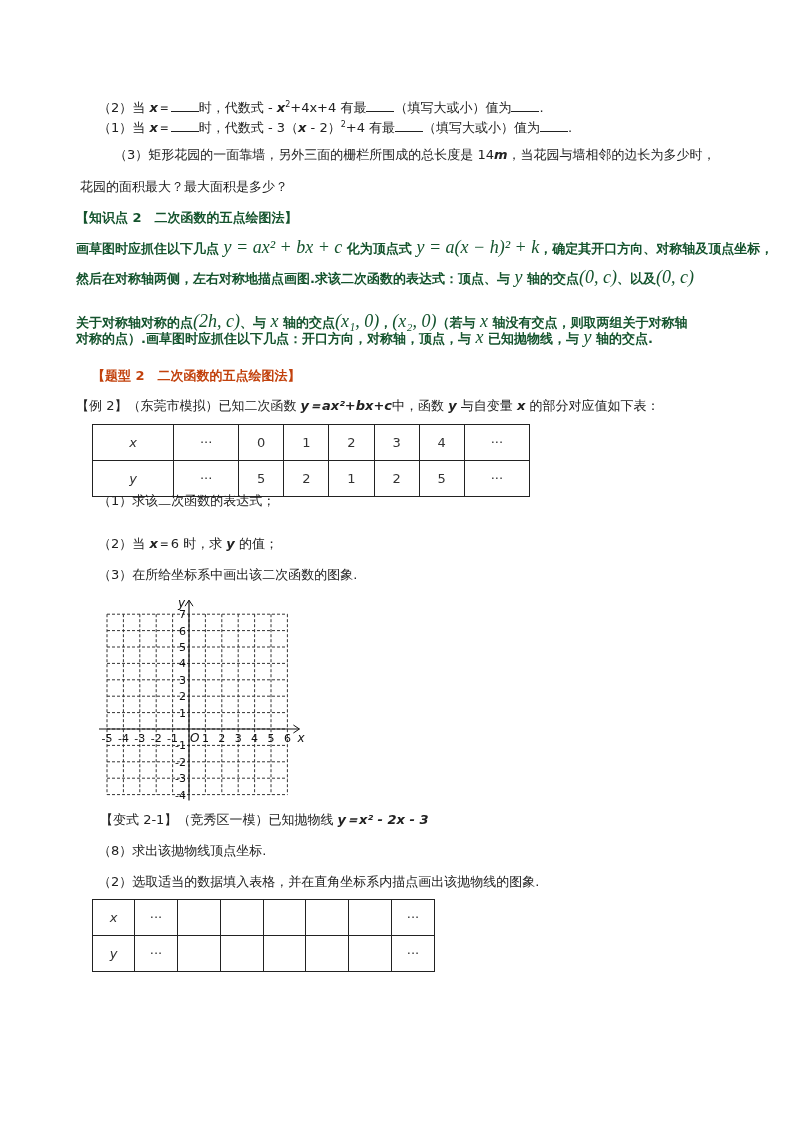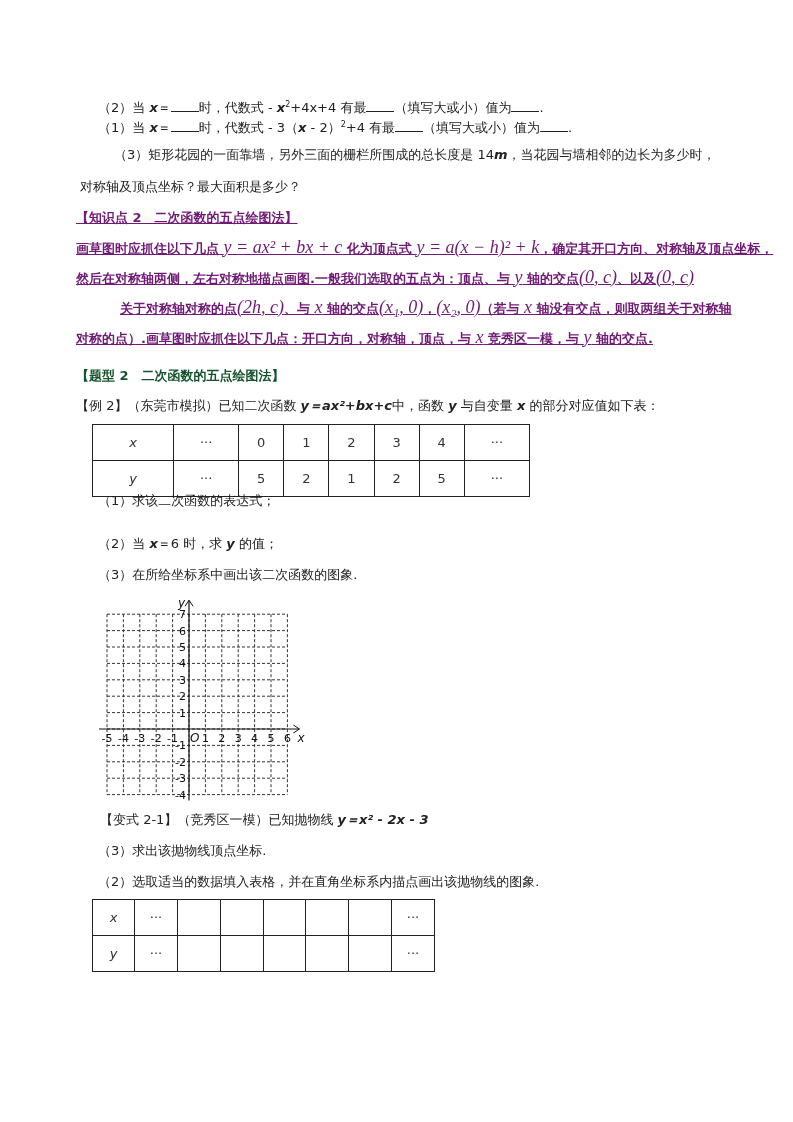--- a/index.html
+++ b/index.html
@@ -1,54 +1,54 @@
 <!DOCTYPE html>
 <html><head>
 <meta charset="utf-8">
 <style>
   html, body { margin: 0; padding: 0; background: #ffffff; }
   body { width: 793px; height: 1122px; position: relative; overflow: hidden;
          font-family: "DejaVu Sans", "Liberation Sans", sans-serif; color: #222; }
   .line { position: absolute; font-size: 13px; line-height: 18px; white-space: nowrap; }
-  .bold { font-weight: bold; color: #701a75; text-decoration: underline; }
-  .blue { color: #14532d; font-weight: bold; }
+  .bold { font-weight: bold; color: #14532d; }
+  .blue { color: #c2410c; font-weight: bold; margin-left: 16px; }
   .blank { display: inline-block; width: 28px; border-bottom: 1px solid #222; height: 13px; vertical-align: baseline; }
   .mi { font-style: italic; font-family: "Liberation Serif", "DejaVu Serif", serif; font-weight: normal; font-size: 18px; }
   .mb { font-style: italic; font-weight: bold; }
   sup { font-size: 8px; vertical-align: super; line-height: 0; }
   table.vt { position: absolute; border-collapse: collapse; font-size: 13px; color: #333; }
   table.vt td { border: 1px solid #222; text-align: center; height: 35px; padding: 0; }
   svg text { font-family: "DejaVu Sans", sans-serif; }
 </style>
 </head>
 <body>
 
 <div class="line" style="left:98px;top:74px;margin-top:44px;">
   <span>（1）当 </span><span class="mb">x</span><span>＝</span><span class="blank"></span><span>时，代数式 - 3（</span><span class="mb">x</span><span> - 2）</span><sup>2</sup><span>+4 有最</span><span class="blank"></span><span>（填写大或小）值为</span><span class="blank"></span><span>.</span>
 </div>
 <div class="line" style="left:98px;top:98px;">
   <span>（2）当 </span><span class="mb">x</span><span>＝</span><span class="blank"></span><span>时，代数式 - </span><span class="mb">x</span><sup>2</sup><span>+4x+4 有最</span><span class="blank"></span><span>（填写大或小）值为</span><span class="blank"></span><span>.</span>
 </div>
 <div class="line" style="left:98px;top:146px;margin-left:16px;">
   <span>（3）矩形花园的一面靠墙，另外三面的栅栏所围成的总长度是 14</span><span class="mb">m</span><span>，当花园与墙相邻的边长为多少时，</span>
 </div>
-<div class="line" style="left:80px;top:178px;">对称轴及顶点坐标？最大面积是多少？</div>
+<div class="line" style="left:80px;top:178px;">花园的面积最大？最大面积是多少？</div>
 
 <div class="line bold" style="left:76px;top:209px;">【知识点 2　二次函数的五点绘图法】</div>
 <div class="line bold" style="left:76px;top:238px;">
   <span>画草图时应抓住以下几点 </span><span class="mi">y = ax² + bx + c</span><span> 化为顶点式 </span><span class="mi">y = a(x − h)² + k</span><span>，确定其开口方向、对称轴及顶点坐标，</span>
 </div>
 <div class="line bold" style="left:76px;top:268px;">
-  <span>然后在对称轴两侧，左右对称地描点画图.一般我们选取的五点为：顶点、与 </span><span class="mi">y</span><span> 轴的交点</span><span class="mi">(0, c)</span><span>、以及</span><span class="mi">(0, c)</span>
+  <span>然后在对称轴两侧，左右对称地描点画图.求该二次函数的表达式：顶点、与 </span><span class="mi">y</span><span> 轴的交点</span><span class="mi">(0, c)</span><span>、以及</span><span class="mi">(0, c)</span>
 </div>
-<div class="line bold" style="left:76px;top:298px;margin-left:44px;">
+<div class="line bold" style="left:76px;top:312px;">
   <span>关于对称轴对称的点</span><span class="mi">(2h, c)</span><span>、与 </span><span class="mi">x</span><span> 轴的交点</span><span class="mi">(x₁, 0)</span><span>，</span><span class="mi">(x₂, 0)</span><span>（若与 </span><span class="mi">x</span><span> 轴没有交点，则取两组关于对称轴</span>
 </div>
 <div class="line bold" style="left:76px;top:328px;">
-  <span>对称的点）.画草图时应抓住以下几点：开口方向，对称轴，顶点，与 </span><span class="mi">x</span><span> 竞秀区一模，与 </span><span class="mi">y</span><span> 轴的交点.</span>
+  <span>对称的点）.画草图时应抓住以下几点：开口方向，对称轴，顶点，与 </span><span class="mi">x</span><span> 已知抛物线，与 </span><span class="mi">y</span><span> 轴的交点.</span>
 </div>
 
 <div class="line blue" style="left:76px;top:367px;">【题型 2　二次函数的五点绘图法】</div>
 
 <div class="line" style="left:76px;top:397px;">
   <span>【例 2】</span><span>（东莞市模拟）已知二次函数 </span><span class="mb">y＝ax²+bx+c</span><span>中，函数 </span><span class="mb">y</span><span> 与自变量 </span><span class="mb">x</span><span> 的部分对应值如下表：</span>
 </div>
 
 <table class="vt" style="left:92px;top:424px;width:438px;">
   <tbody>
@@ -139,21 +139,21 @@
       <text x="186" y="749.4" font-size="11" text-anchor="end" fill="#111">-1</text>
       <text x="186" y="765.8" font-size="11" text-anchor="end" fill="#111">-2</text>
       <text x="186" y="782.2" font-size="11" text-anchor="end" fill="#111">-3</text>
       <text x="186" y="798.6" font-size="11" text-anchor="end" fill="#111">-4</text>
     </g>
 </svg>
 
 <div class="line" style="left:76px;top:811px;margin-left:24px;">
   <span>【变式 2-1】</span><span>（竞秀区一模）已知抛物线 </span><span class="mb">y＝x² - 2x - 3</span>
 </div>
-<div class="line" style="left:98px;top:842px;">（3）求出该抛物线顶点坐标.</div>
+<div class="line" style="left:98px;top:842px;">（8）求出该抛物线顶点坐标.</div>
 <div class="line" style="left:98px;top:873px;">（2）选取适当的数据填入表格，并在直角坐标系内描点画出该抛物线的图象.</div>
 
 <table class="vt" style="left:92px;top:899px;width:343px;">
   <tbody>
       <tr>
     <td style="width:41px;font-style:italic;">x</td>
     <td style="width:42px;">···</td>
     <td></td>
     <td></td>
     <td></td>

